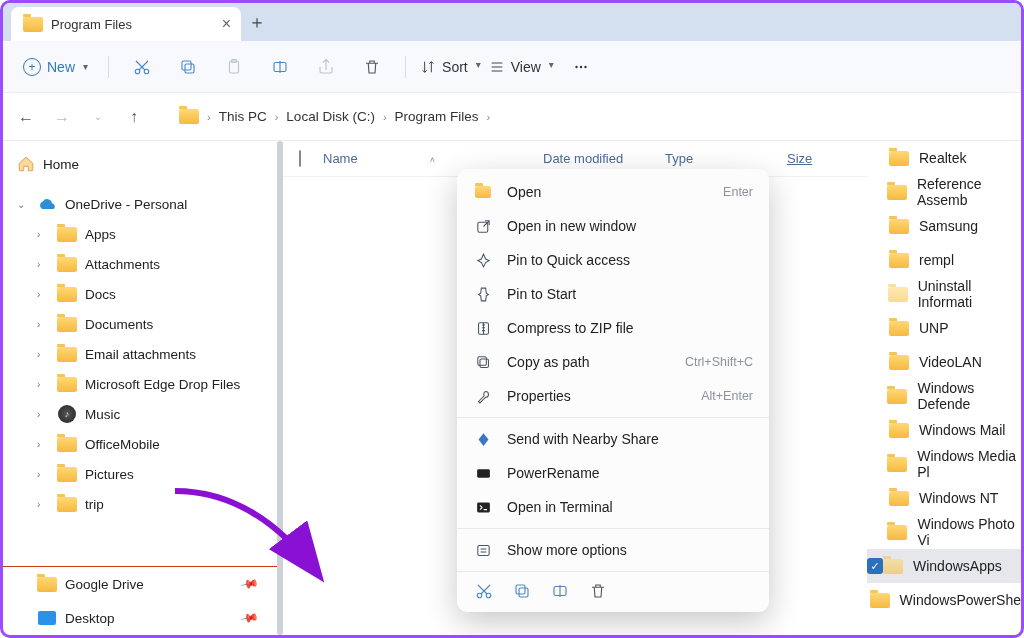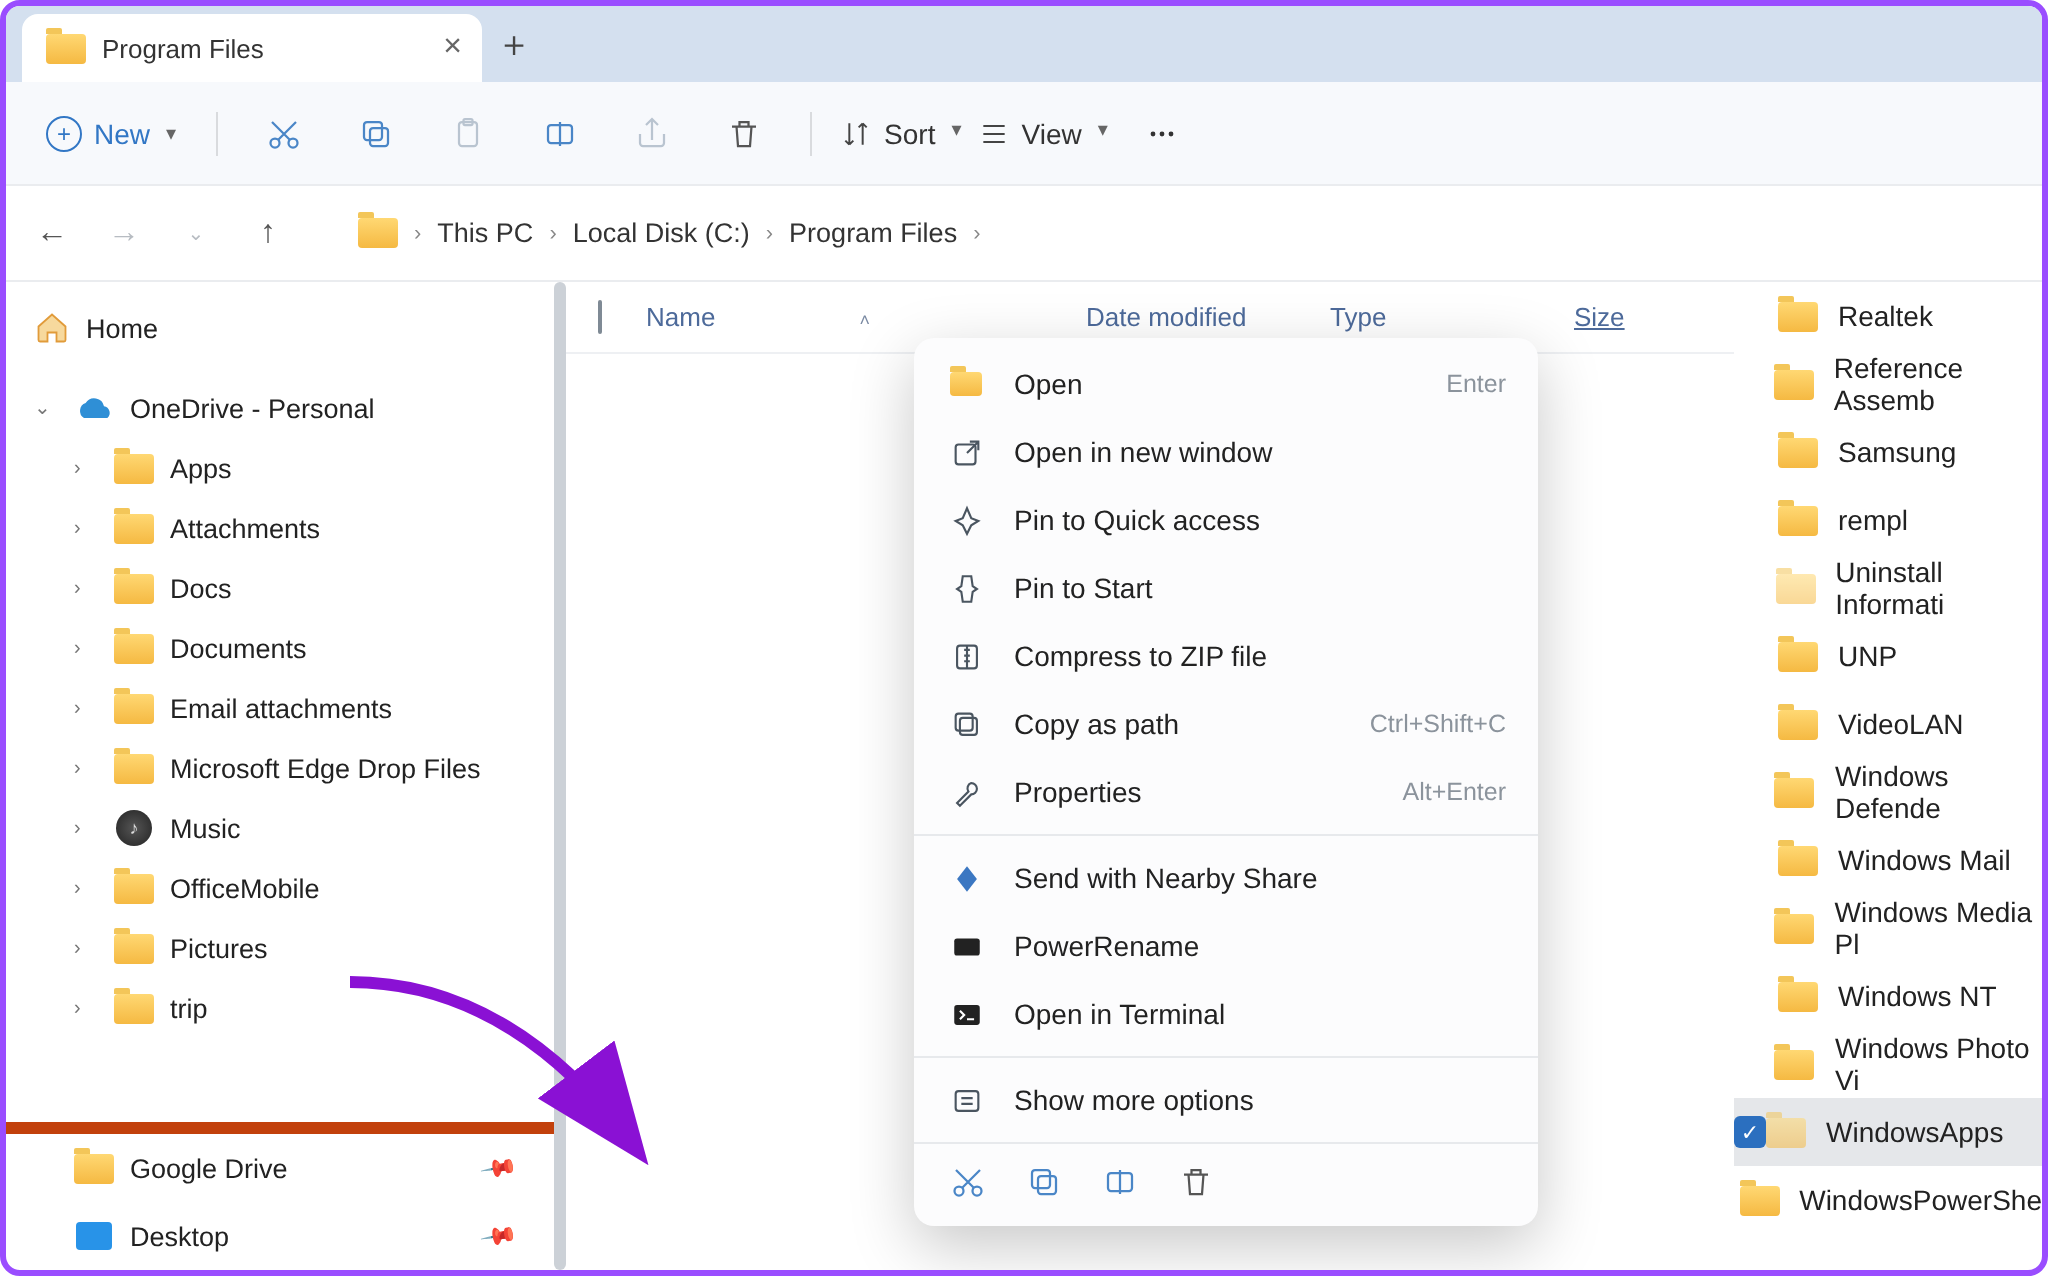--- a/index.html
+++ b/index.html
@@ -34,21 +34,21 @@
   
   .body { flex: 1; display: flex; min-height: 0; }
 
   
   .sidebar { width: 280px; border-right: none; display: flex; flex-direction: column; padding-top: 8px; position: relative; }
   .sidebar::after { content: ""; position: absolute; top: 0; right: 0; width: 6px; height: 100%; background: #ccd1d7; border-radius: 3px; }
   .side-item { display: flex; align-items: center; gap: 8px; height: 30px; font-size: 13.5px; color: #222; padding-left: 14px; }
   .side-item.sub { padding-left: 34px; }
   .side-item .exp { width: 12px; color: #777; font-size: 10px; }
   .side-spacer { height: 10px; }
-  .side-bottom { margin-top: auto; border-top: 6px solid #c2410c; }
+  .side-bottom { margin-top: auto; border-top: 1px solid #c2410c; }
   .side-bottom .side-item { padding: 4px 14px 4px 34px; position: relative; height: 34px; }
   .pin { position: absolute; right: 26px; color: #888; transform: rotate(35deg); font-size: 12px; }
 
   
   .ico { width: 20px; height: 18px; display: inline-flex; align-items: center; justify-content: center; }
   .folder-y { width: 20px; height: 15px; background: linear-gradient(#ffd873,#f5b942); border-radius: 2px; position: relative; }
   .folder-y::before { content: ""; position: absolute; top: -3px; left: 0; width: 8px; height: 3px; background: #f3c659; border-radius: 1px 1px 0 0; }
   .home-ico { width: 18px; height: 16px; }
   .home-ico svg { stroke: #e19b3a; fill: #f7d99d; stroke-width: 1.2; }
   .cloud-ico svg { fill: #2f8fd6; width: 20px; height: 14px; }

